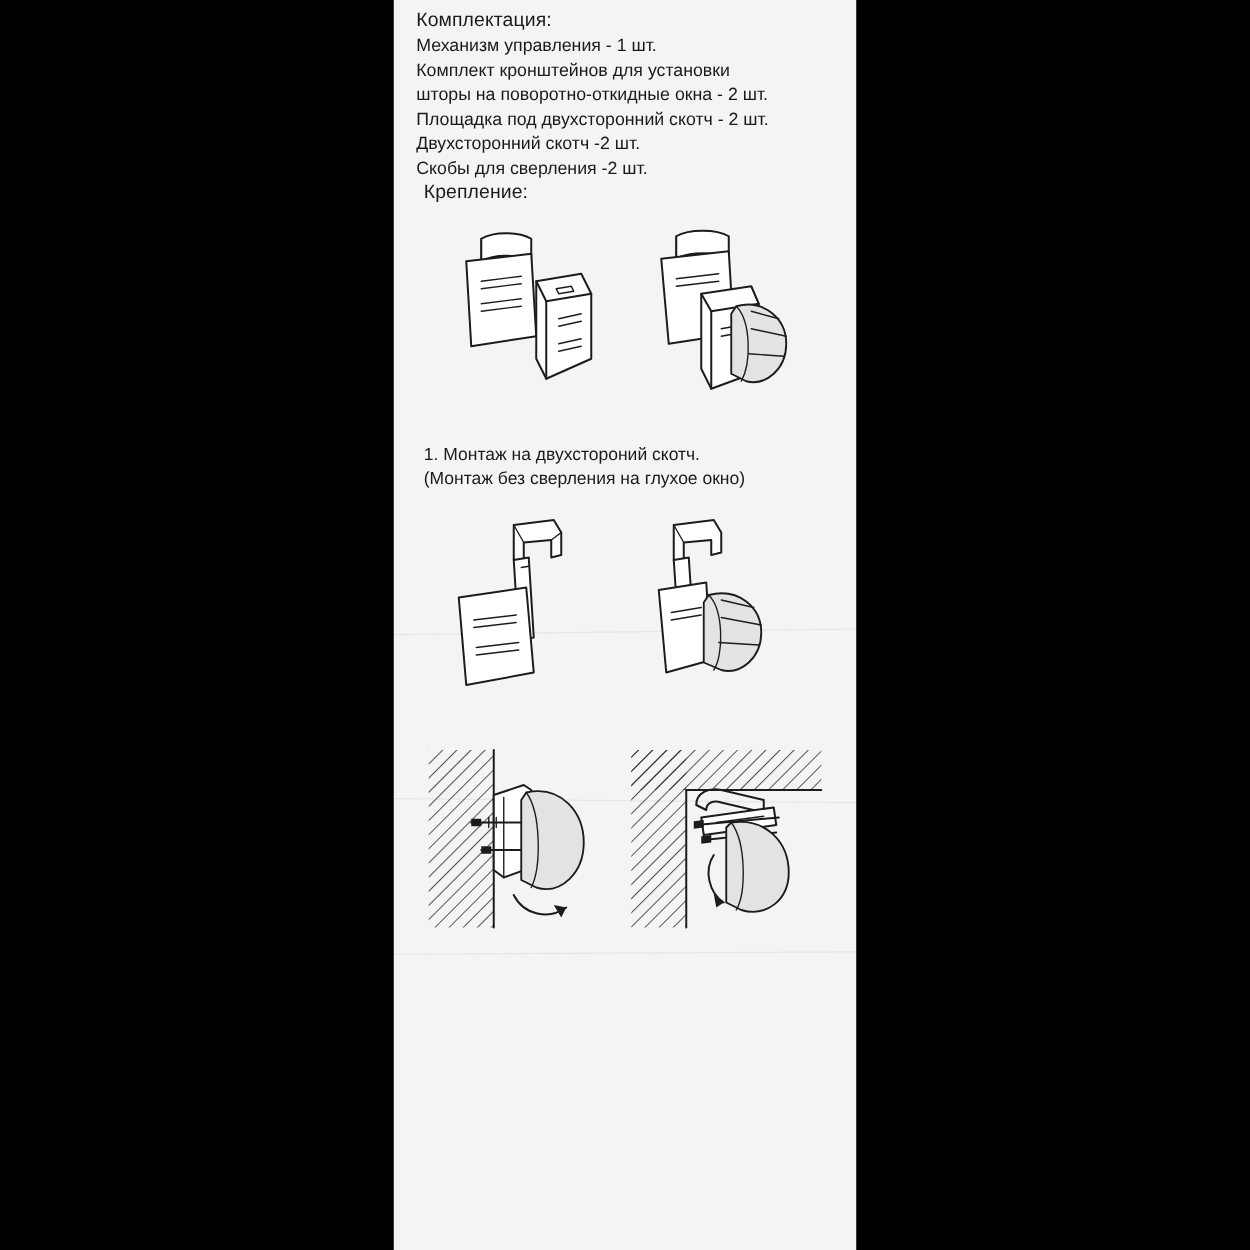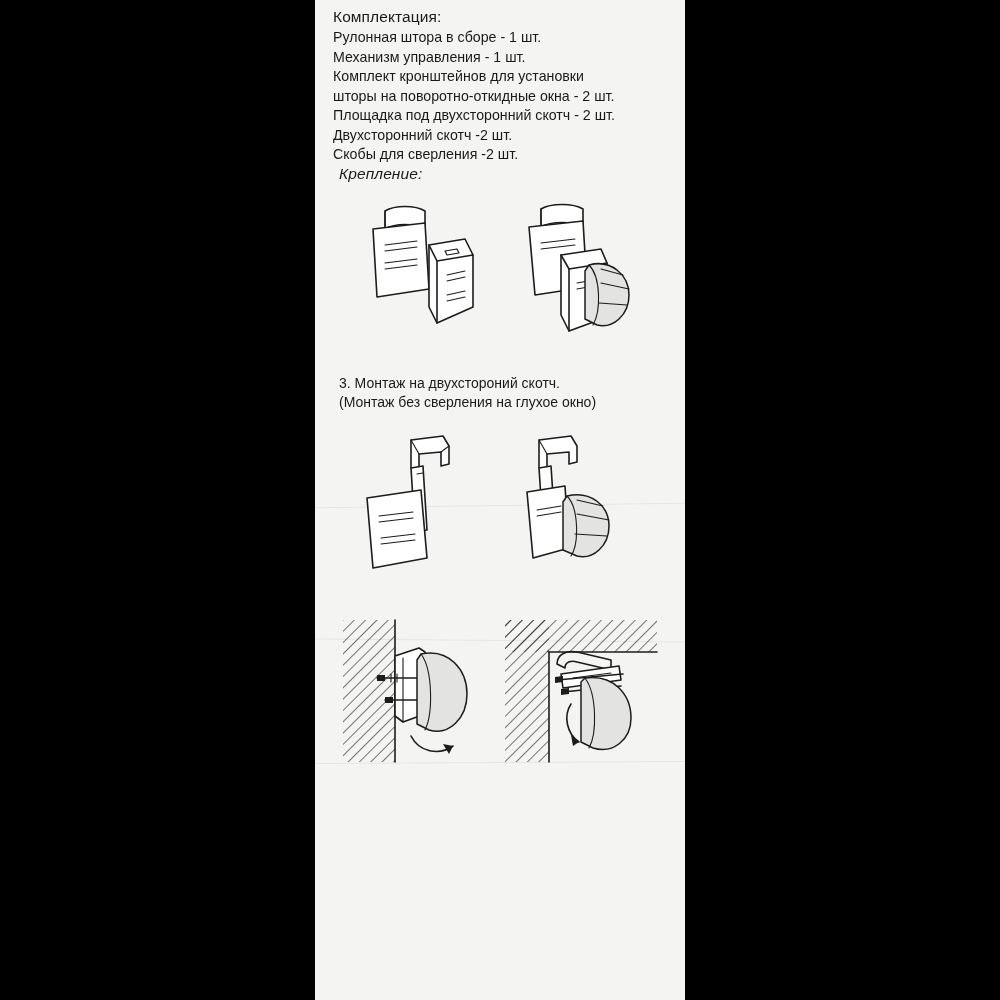--- a/index.html
+++ b/index.html
@@ -59,21 +59,20 @@
   .kit-list li {
     font-size: 14.2px;
     line-height: 19.5px;
     color: #1a1a1a;
     white-space: nowrap;
   }
   .mount-title {
     margin-top: 42px;
     padding-left: 6px;
     font-size: 16px;
-    font-style: italic;
   }
 
   .step-caption {
     font-size: 14px;
     line-height: 19px;
     color: #1a1a1a;
     padding-left: 6px;
     white-space: nowrap;
   }
 
@@ -104,21 +103,20 @@
   <div class="sheet">
     <div class="crease c1"></div>
     <div class="crease c2"></div>
     <div class="crease c3"></div>
 
     <div class="content">
 
       <h2 class="sec-title kit-title">Комплектация:</h2>
 
       <ul class="kit-list">
-        <li>Рулонная штора в сборе - 1 шт.</li>
         <li>Механизм управления - 1 шт.</li>
         <li>Комплект кронштейнов для установки</li>
         <li>шторы на поворотно-откидные окна - 2 шт.</li>
         <li>Площадка под двухсторонний скотч - 2 шт.</li>
         <li>Двухсторонний скотч -2 шт.</li>
         <li>Скобы для сверления -2 шт.</li>
       </ul>
 
       <h2 class="sec-title mount-title">Крепление:</h2>
 
@@ -162,21 +160,21 @@
             <path class="fil-g" d="M84 66 C106 60, 124 76, 124 96 C124 116, 108 130, 92 126 L80 120 L80 72 Z"></path>
             <path class="ln-thin" d="M84 66 C96 78, 96 112, 88 126"></path>
             <path class="ln-thin" d="M96 70 L118 76"></path>
             <path class="ln-thin" d="M96 84 L124 90"></path>
             <path class="ln-thin" d="M94 104 L122 106"></path>
           </g>
         </svg>
       </div>
 
       <div class="step-caption cap-1">
-        <div>3. Монтаж на двухстороний скотч.</div>
+        <div>1. Монтаж на двухстороний скотч.</div>
         <div>(Монтаж без сверления на глухое окно)</div>
       </div>
 
       <div class="fig-2-wrap">
         <svg class="fig" width="334" height="162" viewBox="0 0 334 162">
           <g>
 
             <path class="fil-w" d="M78 6 L110 2 L116 12 L116 30 L108 32 L108 18 L86 20 L86 34 L78 34 Z"></path>
             <path class="ln-thin" d="M78 6 L86 20"></path>
             <path class="ln-thin" d="M108 18 L116 12"></path>

